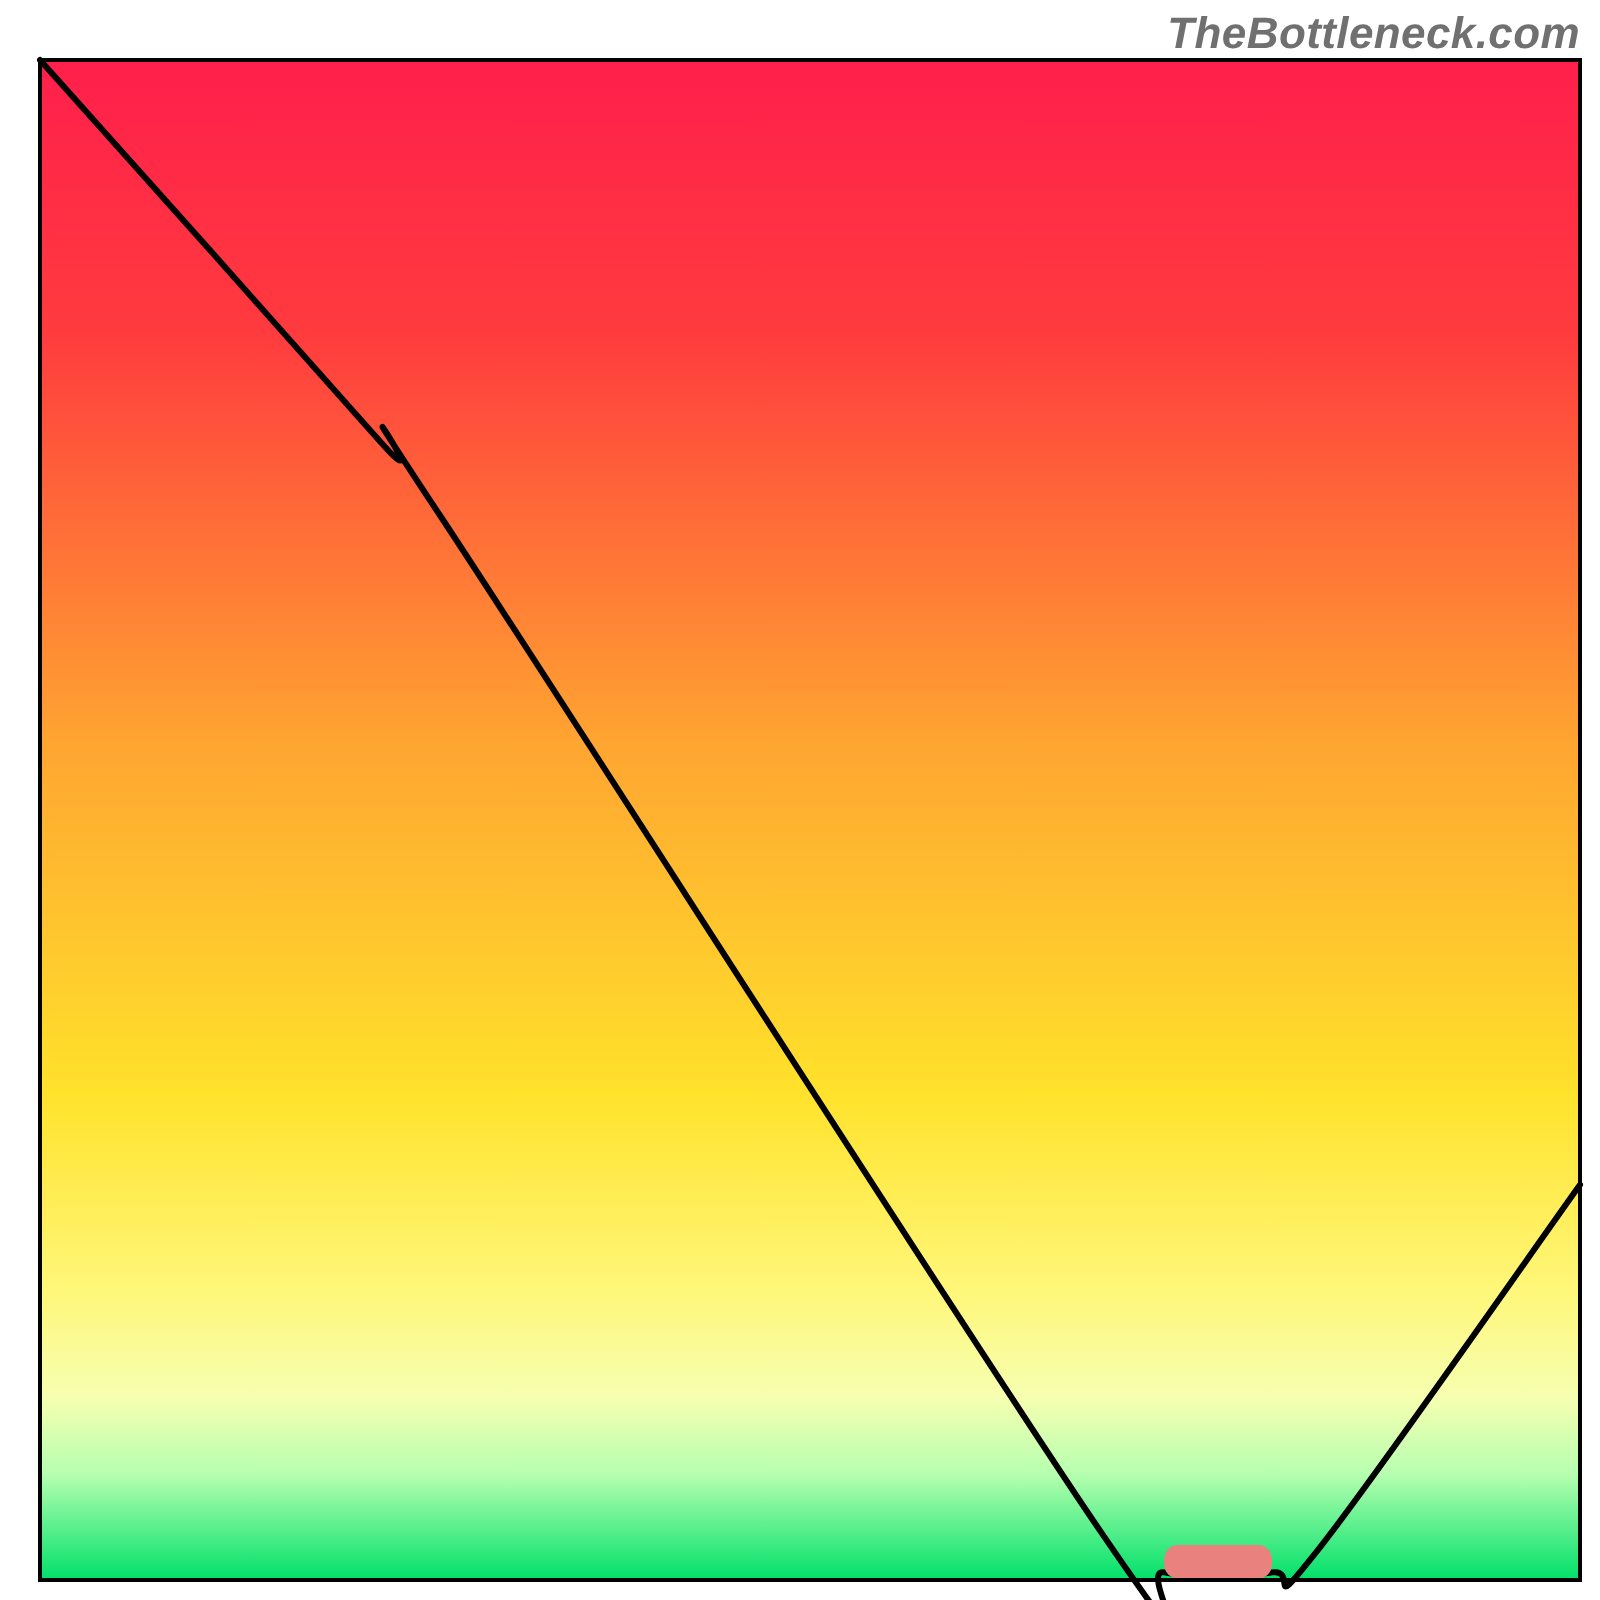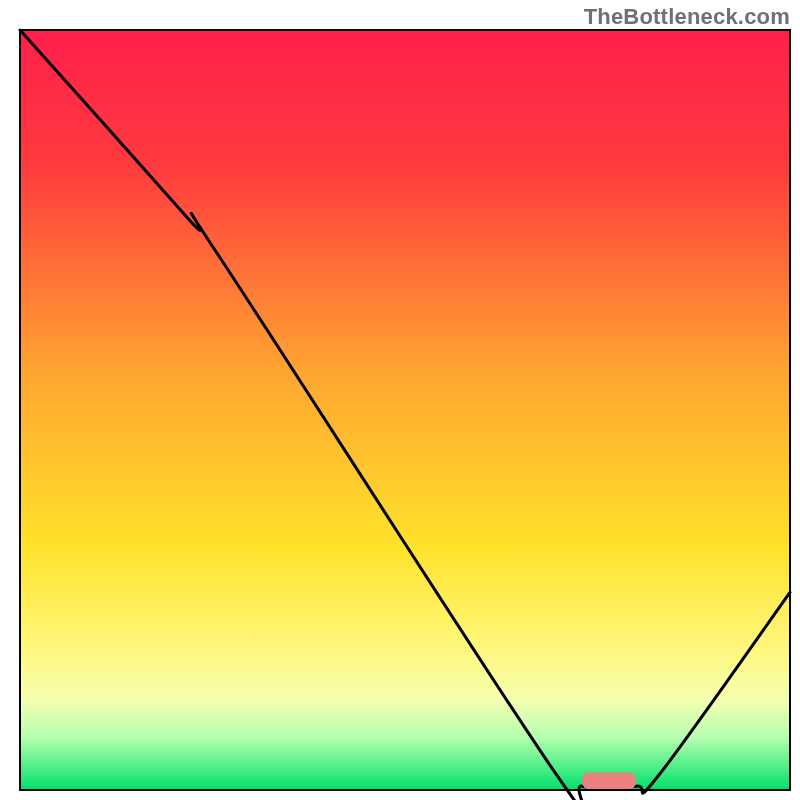--- a/index.html
+++ b/index.html
@@ -9,20 +9,21 @@
     height: 800px;
     overflow: hidden;
     background: #ffffff;
     font-family: Arial, Helvetica, sans-serif;
   }
   .frame {
     position: relative;
     width: 800px;
     height: 800px;
     box-sizing: border-box;
+    font-style: italic;
   }
   .watermark {
     position: absolute;
     top: 4px;
     right: 10px;
     color: #707070;
     font-size: 22px;
     font-weight: 600;
     letter-spacing: 0.2px;
     z-index: 50;

